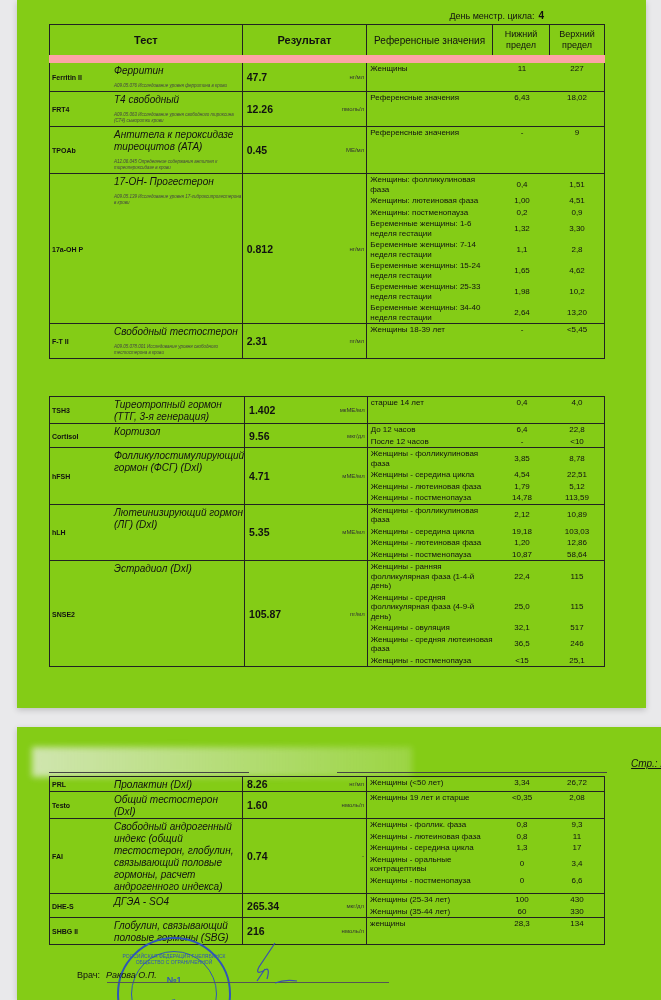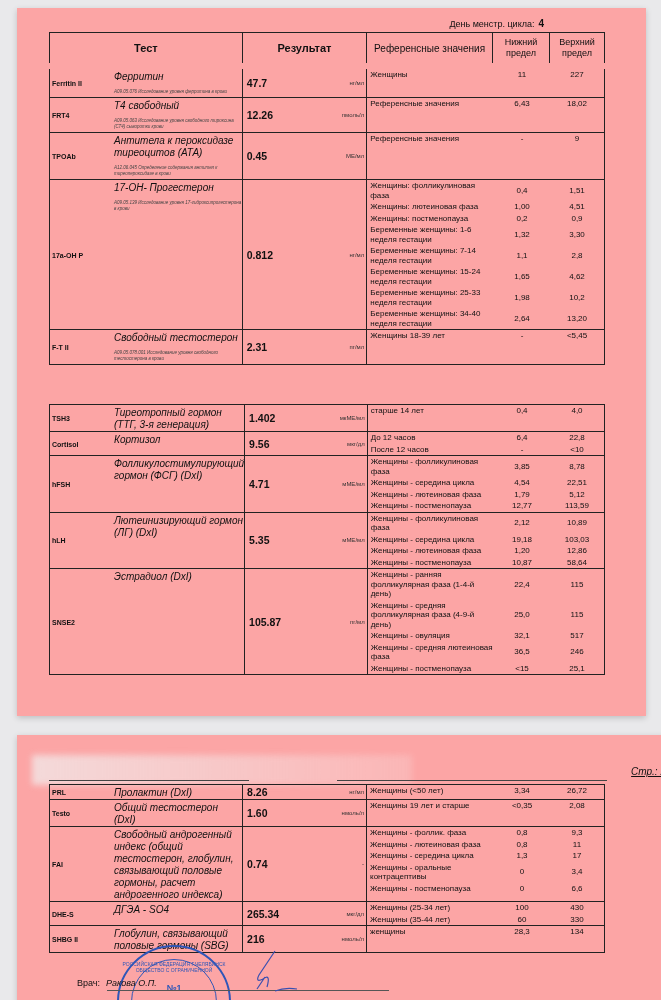--- a/index.html
+++ b/index.html
@@ -1,24 +1,24 @@
 <!DOCTYPE html>
 <html><head>
 <meta charset="utf-8">
 <style>
   html, body { margin:0; padding:0; }
   body { width:661px; height:1000px; background:#e9e9eb; font-family:"Liberation Sans", sans-serif; color:#111; position:relative; overflow:hidden; }
-  .page { position:absolute; left:17px; width:493px; background:#fca5a5; box-shadow:0 2px 6px rgba(0,0,0,0.18);margin-top:8px; }
+  .page { position:absolute; left:17px; width:493px; background:#84cc16; box-shadow:0 2px 6px rgba(0,0,0,0.18); }
   .page1 { top:0; width:493px; height:708px; left:17px; right:15px; width:calc(661px - 17px - 15px); }
   .page2 { top:727px; height:273px; width:calc(661px - 17px - 15px);padding-left:40px; }
   .cycle { position:absolute; top:10px; right:102px; font-size:9px; }
   .cycle b { font-size:10px; margin-left:4px; }
   table.t { position:absolute; left:32px; width:556px; border-collapse:collapse; font-size:8.5px; }
   table.t td, table.t th { border:1px solid #222; vertical-align:top; padding:0; }
-  table.t th { font-weight:bold; font-size:11px; height:30px; vertical-align:middle; text-align:center; border-bottom:6px solid #fca5a5; }
+  table.t th { font-weight:bold; font-size:11px; height:30px; vertical-align:middle; text-align:center; border-bottom:8px solid #fca5a5; }
   .c-test { width:193px; position:relative; }
   .c-res { width:125px; position:relative; }
   .c-ref { width:238px; }
   .code { position:absolute; left:2px; font-weight:bold; font-size:7px; }
   .name { margin-left:64px; font-style:italic; font-size:10px; line-height:12px; padding-top:2px; }
   .sub { margin-left:64px; font-style:italic; font-size:4.5px; line-height:6px; color:#444; margin-top:6px; padding-bottom:2px; }
   .val { position:absolute; left:4px; font-weight:bold; font-size:10.5px; }
   .unit { position:absolute; right:2px; font-size:6px; color:#333; }
   .refrow { display:flex; align-items:center; font-size:8px; line-height:9.5px; padding:1px 0 1px 3px; }
   .refrow .rl { flex:1; }
@@ -254,21 +254,21 @@
         <span class="lo">4,54</span>
         <span class="hi">22,51</span>
       </div>
             <div class="refrow">
         <span class="rl">Женщины - лютеиновая фаза</span>
         <span class="lo">1,79</span>
         <span class="hi">5,12</span>
       </div>
             <div class="refrow">
         <span class="rl">Женщины - постменопауза</span>
-        <span class="lo">12,77</span>
+        <span class="lo">14,78</span>
         <span class="hi">113,59</span>
       </div>
           </td>
         </tr>
         <tr class="rowsep">
       <td class="c-test">
         <span class="code" style="top:50%;transform:translateY(-50%);">hLH</span>
         <div class="name">Лютеинизирующий гормон (ЛГ) (DxI)</div>
 
       </td>

